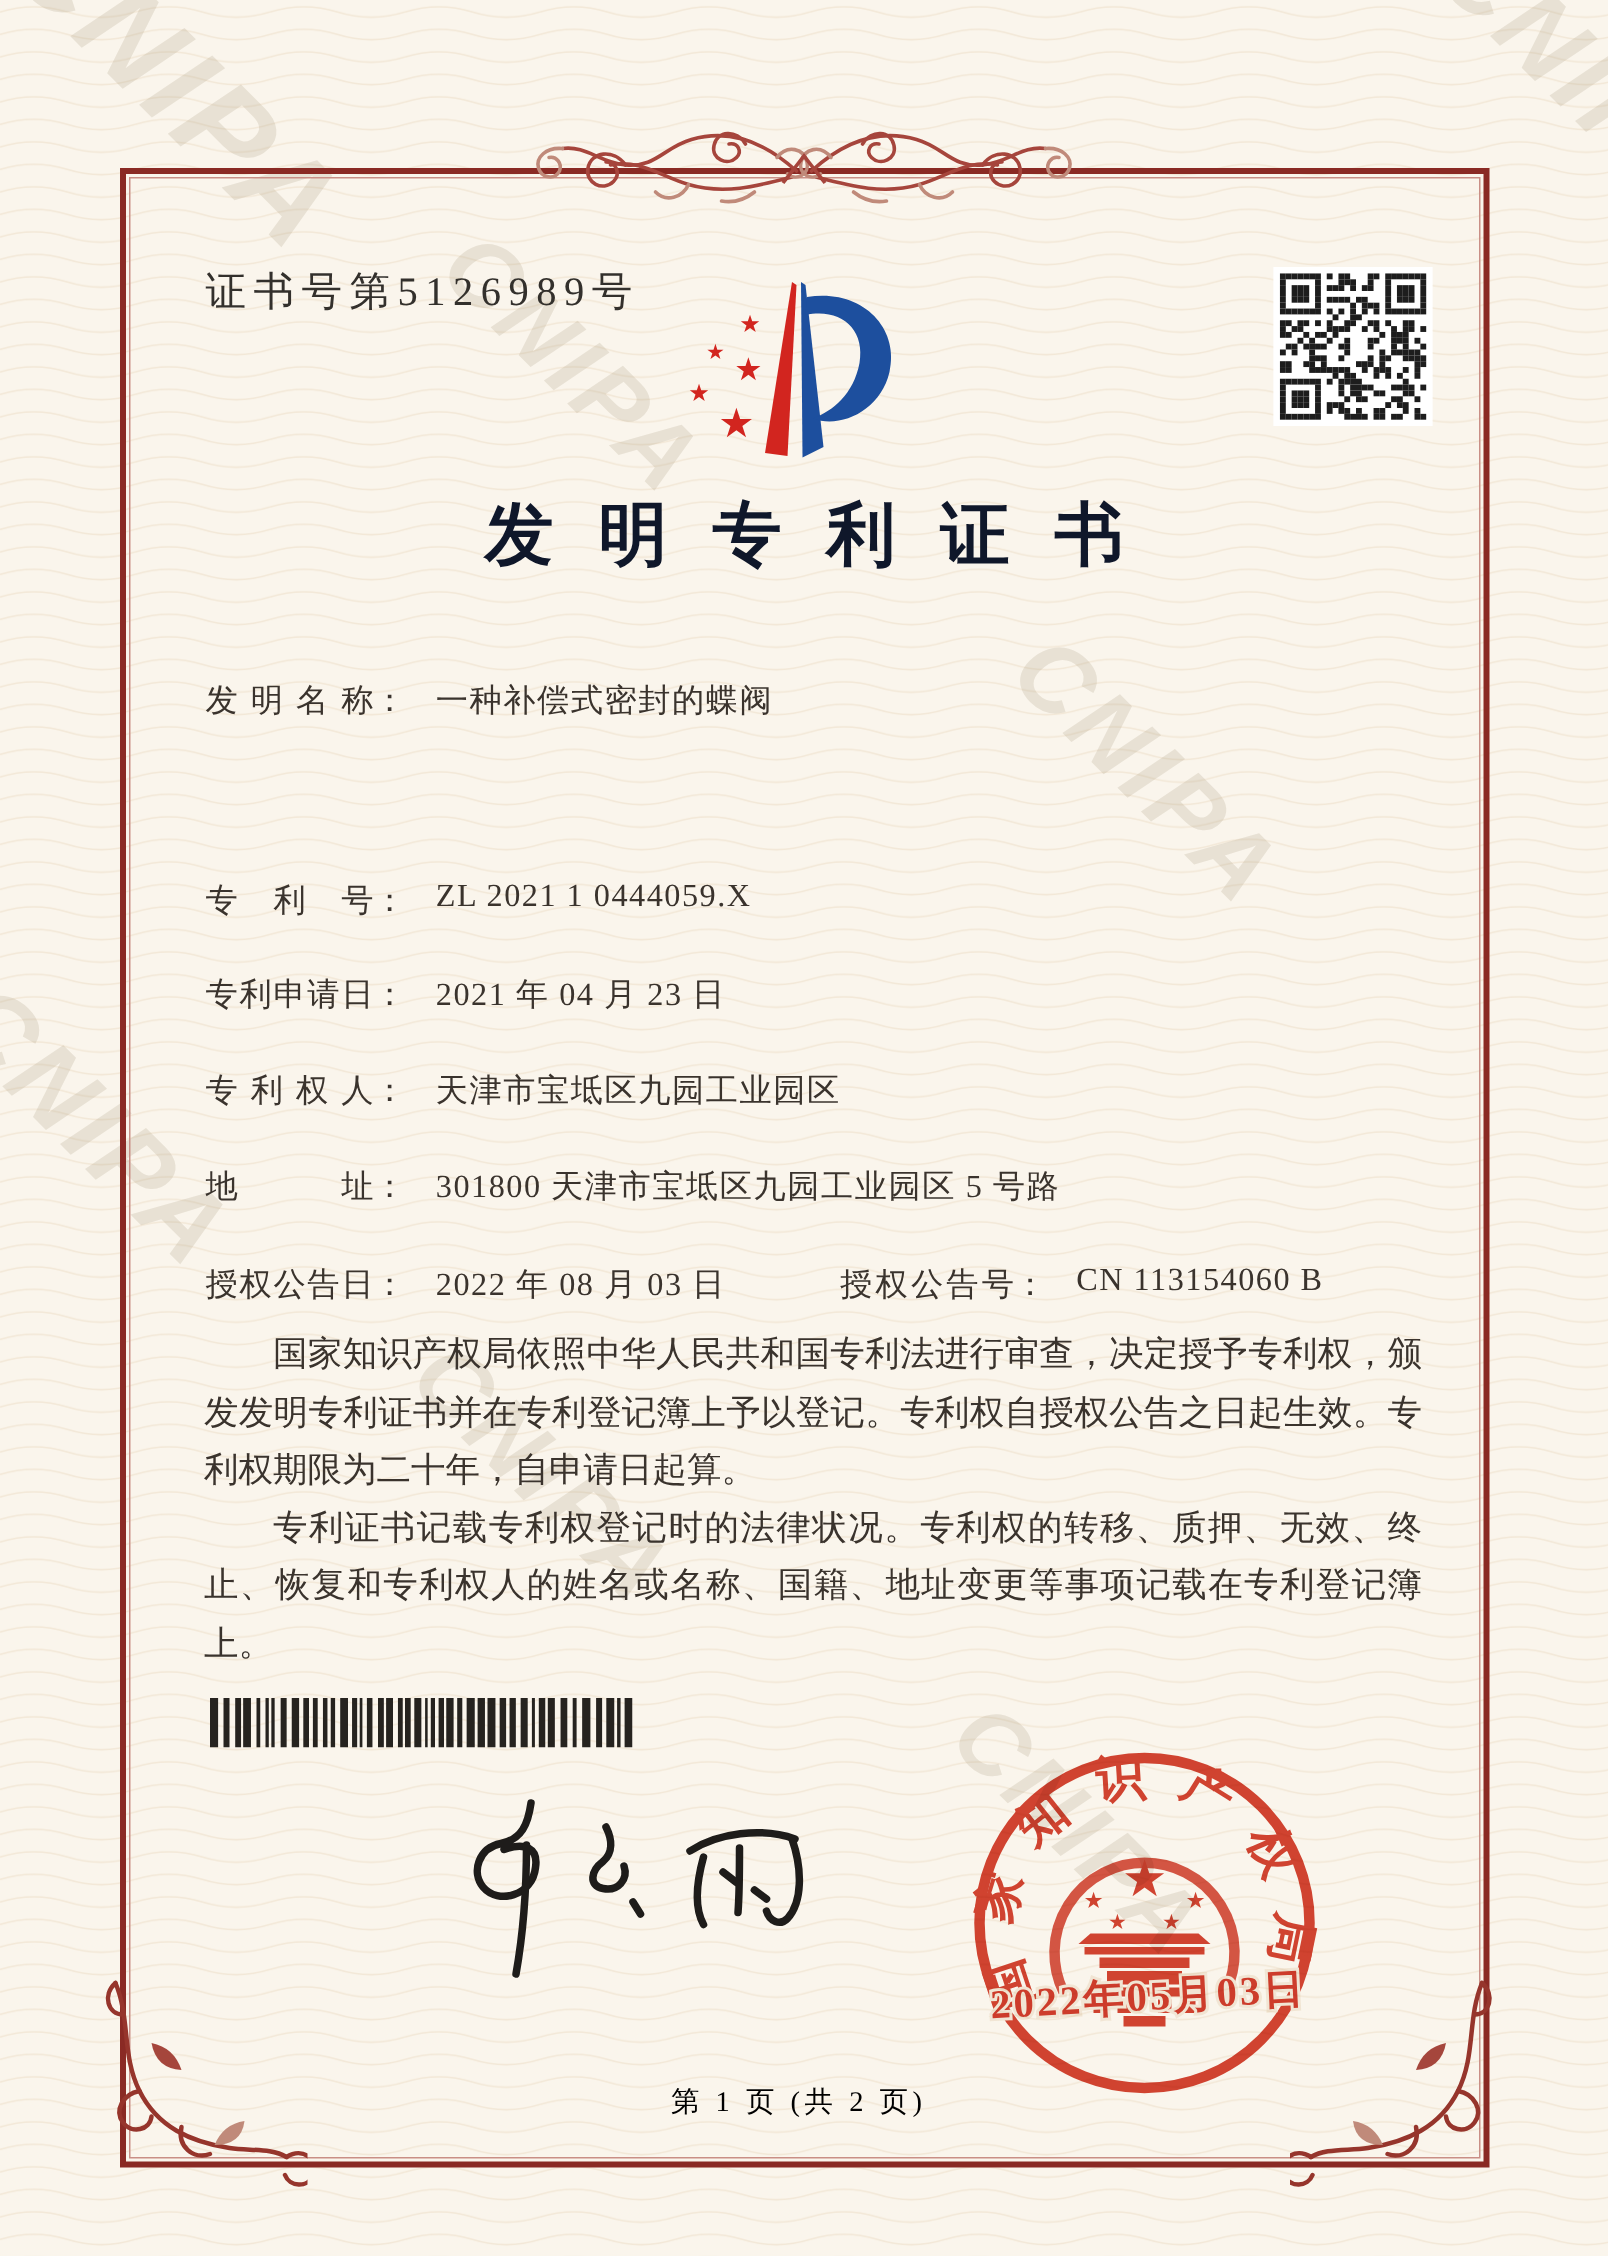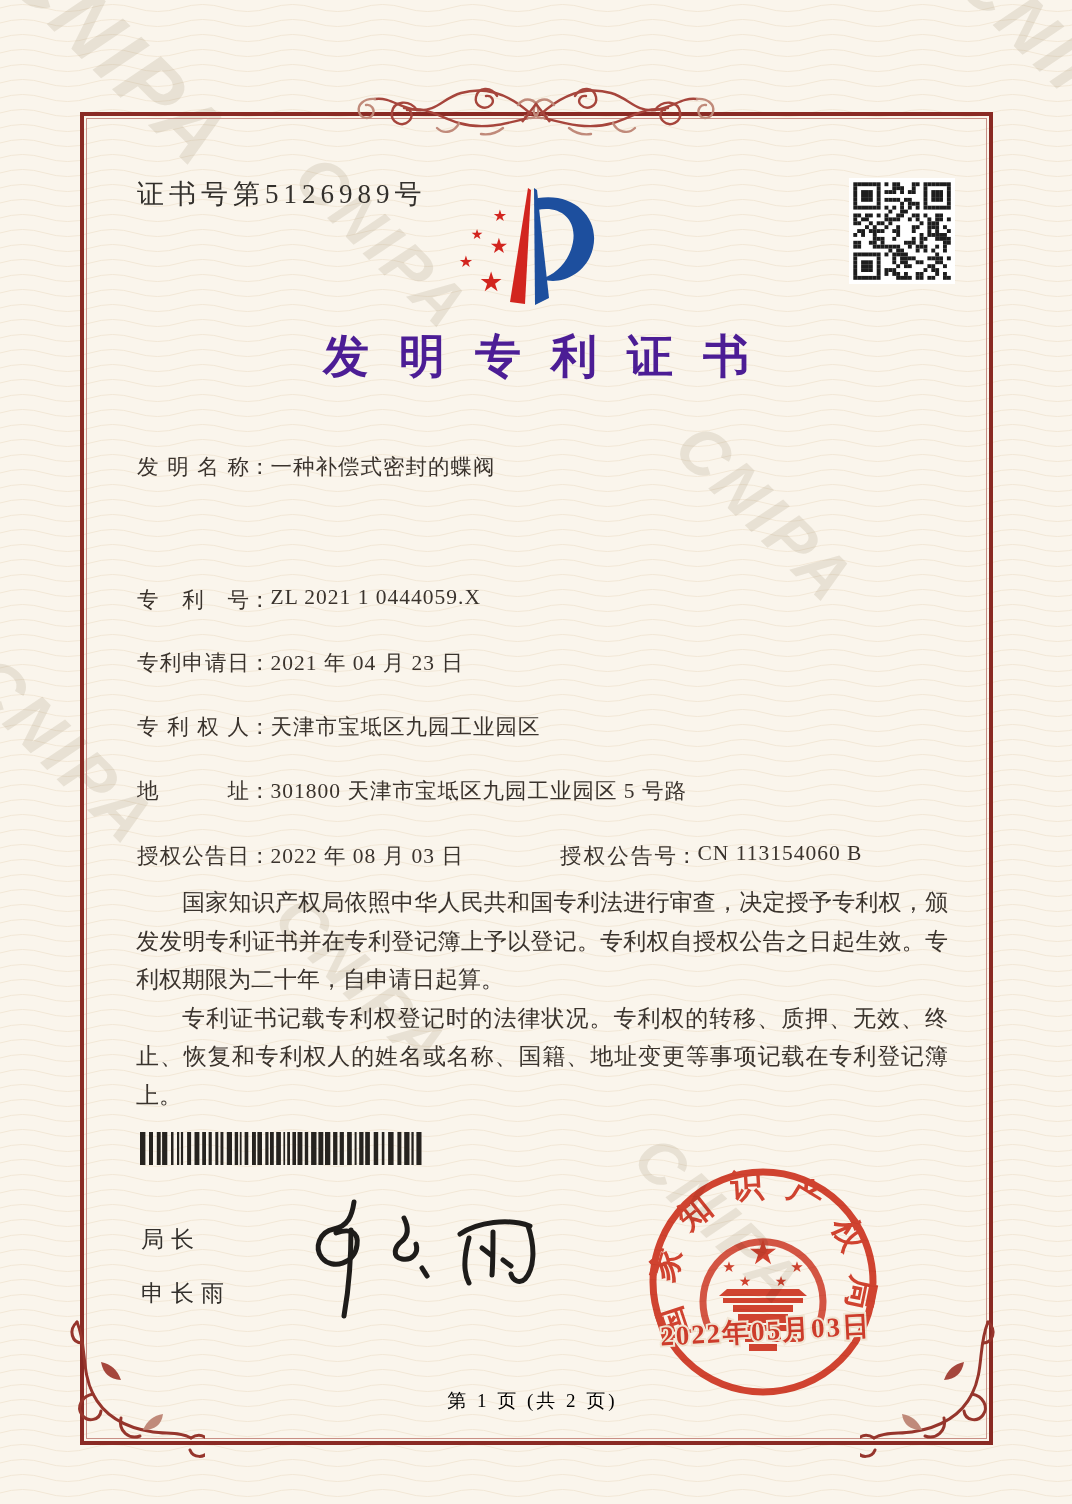--- a/index.html
+++ b/index.html
@@ -13,26 +13,26 @@
       transform:rotate(45deg);letter-spacing:4px;white-space:nowrap;pointer-events:none;}
   
   .frame{position:absolute;left:80px;top:112px;width:905px;height:1325px;
          border:4px solid #8a2a24;}
   .frame-inner{position:absolute;left:2px;top:2px;right:2px;bottom:2px;
          border:1.5px solid #c98f86;}
   
   .certno{position:absolute;left:137px;top:176px;font-size:27px;letter-spacing:5px;color:#33302c;}
   .qrbox{position:absolute;left:849px;top:178px;width:106px;height:106px;background:#ffffff;}
   .title{position:absolute;left:0;top:326px;width:1072px;text-align:center;
-         font-size:46px;font-weight:bold;color:#4c1d95;letter-spacing:30px;text-indent:30px;}
+         font-size:46px;font-weight:bold;color:#0f172a;letter-spacing:30px;text-indent:30px;}
   
   .row{position:absolute;left:137px;font-size:21.5px;color:#3a332d;white-space:nowrap;}
   .lbl{display:inline-block;width:112px;text-align:justify;text-align-last:justify;vertical-align:top;}
   .colon{display:inline-block;vertical-align:top;}
-  .val{display:inline-block;margin-left:0;vertical-align:top;letter-spacing:1px;}
+  .val{display:inline-block;margin-left:20px;vertical-align:top;letter-spacing:1px;}
   .grant2{position:absolute;left:423px;top:0;white-space:nowrap;}
   .grant2 .lbl{width:116px;}
   
   .bodytext{position:absolute;left:136px;top:884px;width:812px;font-size:23px;
             line-height:38.5px;text-align:justify;color:#3a332d;}
   .bodytext p{margin:0;text-indent:2em;}
   
   .barcode{position:absolute;left:140px;top:1132px;}
   
   .signoff{position:absolute;left:141px;top:1224px;font-size:23px;letter-spacing:7px;color:#33302c;}
@@ -501,24 +501,20 @@
         <rect x="233.7" y="0" width="4.5" height="33" fill="#26231f"></rect>
         <rect x="241.8" y="0" width="2.6" height="33" fill="#26231f"></rect>
         <rect x="248.1" y="0" width="5.5" height="33" fill="#26231f"></rect>
         <rect x="257.4" y="0" width="4.0" height="33" fill="#26231f"></rect>
         <rect x="264.2" y="0" width="5.3" height="33" fill="#26231f"></rect>
         <rect x="271.4" y="0" width="2.3" height="33" fill="#26231f"></rect>
         <rect x="276.4" y="0" width="5.1" height="33" fill="#26231f"></rect>
       </svg>
   </div>
 
-  <div class="signoff">
-    <div>局长</div>
-    <div class="name">申长雨</div>
-  </div>
 
   <svg class="signature" width="280" height="145" viewBox="0 0 280 145">
     <g fill="none" stroke="#1e1c1a" stroke-width="5" stroke-linecap="round" stroke-linejoin="round">
       <path d="M66,14 C64,28 60,38 46,41 C31,44 26,60 34,70 C44,82 67,76 69,57 C71,44 62,40 48,45"></path>
       <path d="M63,42 C63,70 61,100 56,128"></path>
       <path d="M116,30 C120,38 121,47 114,53 C106,59 104,69 114,71 C124,73 131,65 128,56"></path>
       <path d="M134,80 l5,8"></path>
       <path d="M172,46 C190,34 220,30 242,38"></path>
       <path d="M181,50 C176,68 175,84 181,95"></path>
       <path d="M240,38 C247,58 247,80 237,91 C232,96 225,93 223,86"></path>

